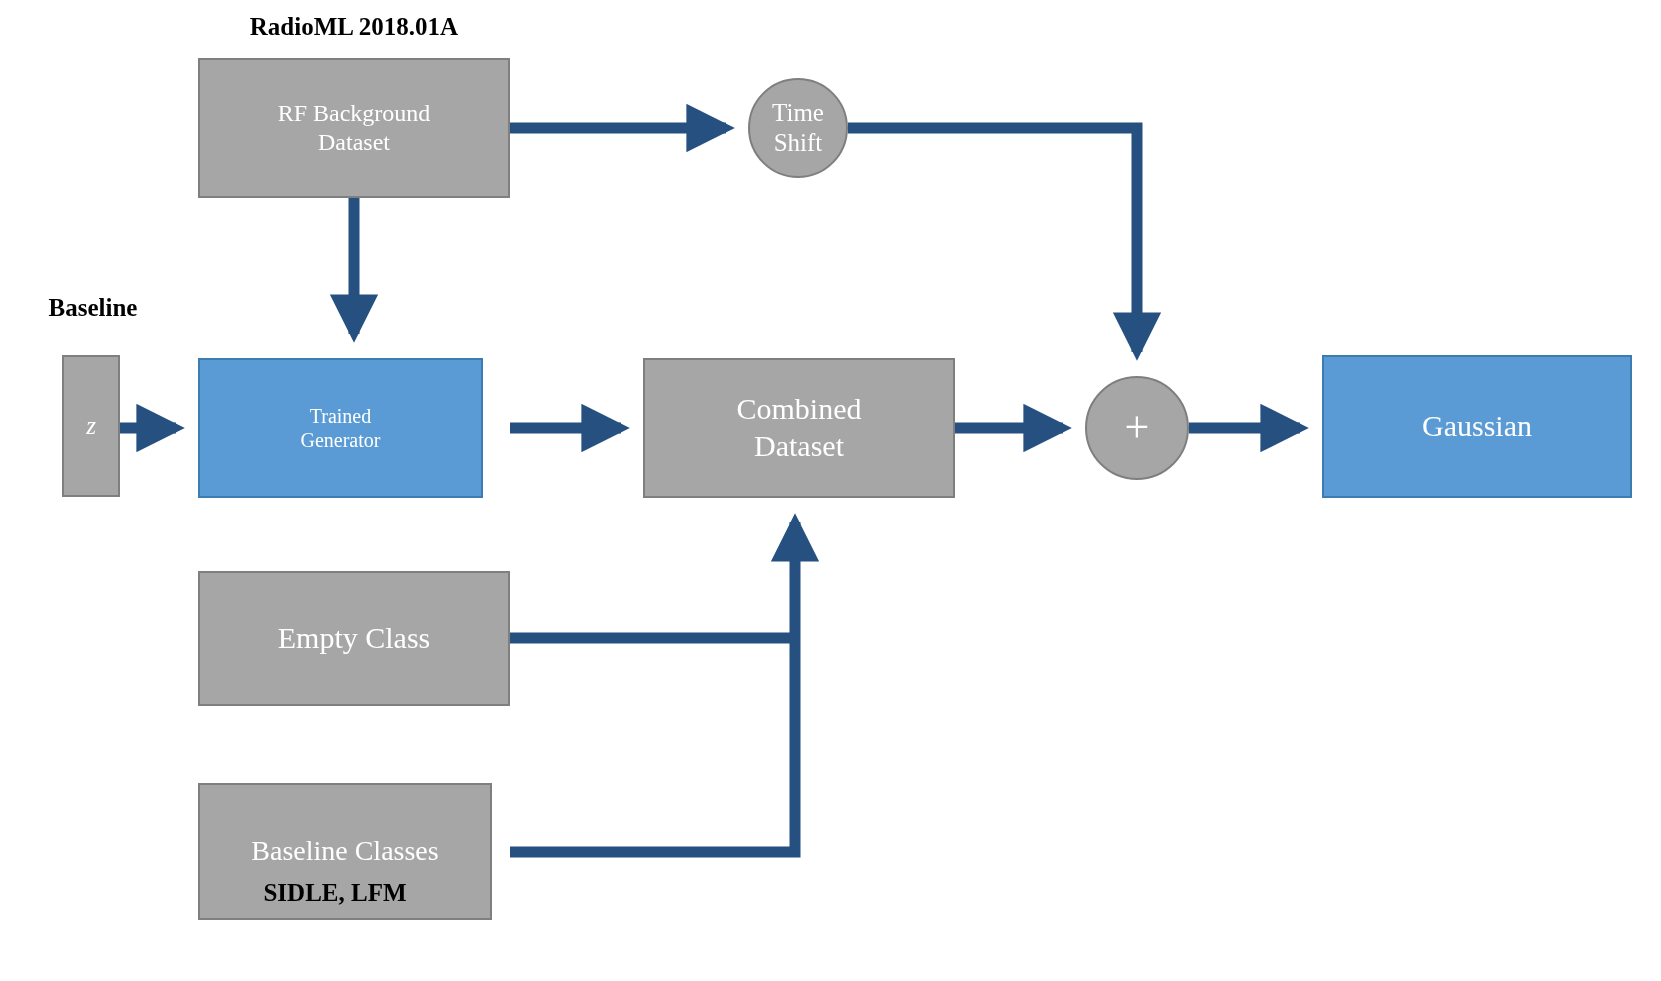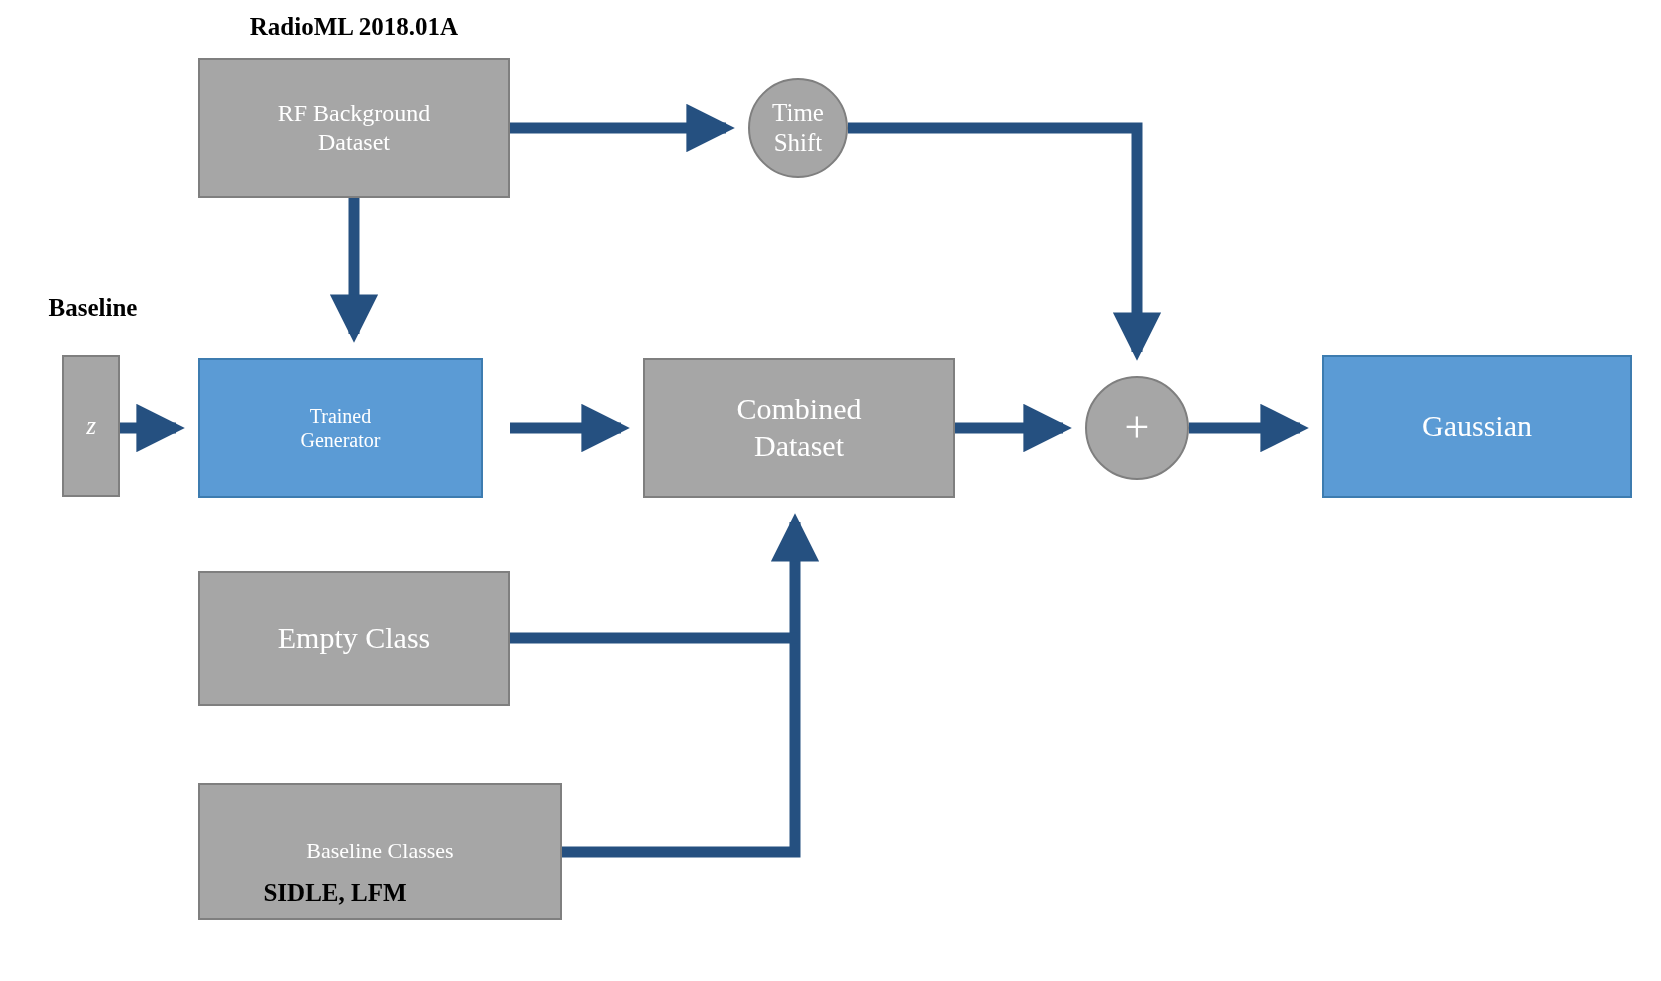--- a/index.html
+++ b/index.html
@@ -58,21 +58,21 @@
     z-index: 4;
   }
   #rf-background-dataset { left: 198px; top: 58px; width: 312px; height: 140px; font-size: 24px; }
   #time-shift { left: 748px; top: 78px; width: 100px; height: 100px; font-size: 25px; }
   #latent-vector { left: 62px; top: 355px; width: 58px; height: 142px; font-size: 25px; font-style: italic; }
   #trained-generator { left: 198px; top: 358px; width: 285px; height: 140px; font-size: 20px; }
   #combined-dataset { left: 643px; top: 358px; width: 312px; height: 140px; font-size: 30px; }
   #adder { left: 1085px; top: 376px; width: 104px; height: 104px; font-size: 44px; }
   #detector { left: 1322px; top: 355px; width: 310px; height: 143px; font-size: 30px; }
   #empty-class { left: 198px; top: 571px; width: 312px; height: 135px; font-size: 30px; }
-  #baseline-classes { left: 198px; top: 783px; width: 364px; height: 137px; font-size: 22px; }
+  #baseline-classes { left: 198px; top: 783px; width: 294px; height: 137px; font-size: 28px; }
 
   #caption-radioml { left: 198px; top: 12px; width: 312px; font-size: 25px; }
   #caption-gaussian { left: 0px; top: 293px; width: 186px; font-size: 25px; }
   #caption-fam { left: 1316px; top: 255px; width: 312px; font-size: 25px; }
   #caption-sidle { left: 198px; top: 878px; width: 274px; font-size: 25px; }
 </style>
 </head>
 <body>
 
 <div id="canvas">

